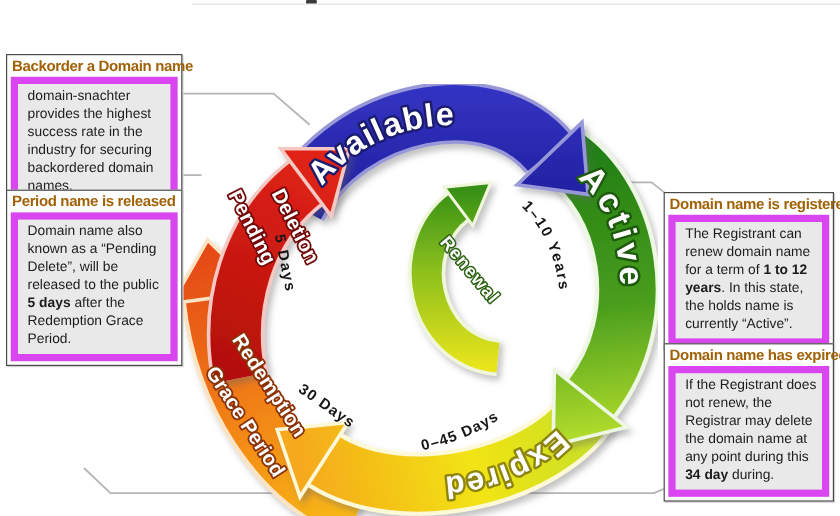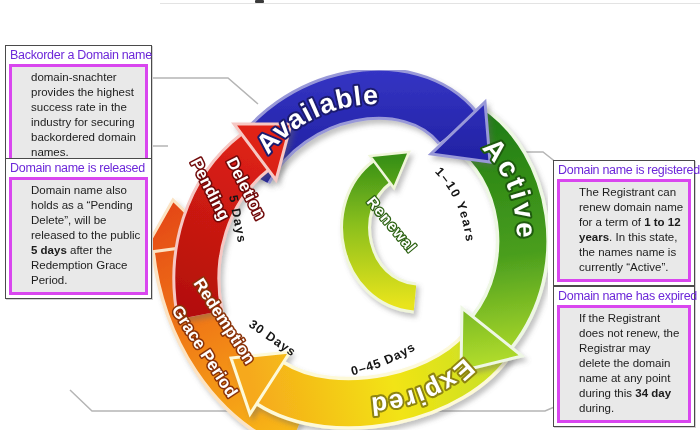--- a/index.html
+++ b/index.html
@@ -2,24 +2,24 @@
 <html><head>
 <meta charset="utf-8">
 <style>
   html,body{margin:0;padding:0;background:#fff;}
   .stage{position:relative;width:700px;height:430px;background:#fff;overflow:hidden;
          font-family:"Liberation Sans",sans-serif;}
   .diagram-svg{position:absolute;left:0;top:0;}
   .callout{position:absolute;box-sizing:border-box;width:147px;background:#fff;
            border:1px solid #4a4a4a;box-shadow:1px 1px 0 #d2d2d2;}
   .callout.right{width:142px;}
-  .callout-title{font-weight:normal;font-size:12.5px;padding:2px 19px 2px 4px;color:#6d28d9;
+  .callout-title{font-weight:bold;font-size:12.5px;padding:2px 19px 2px 4px;color:#a16207;
                  white-space:nowrap;letter-spacing:-0.3px;}
-  .callout-body{margin:0 3px 3px 3px;border:3px solid #d946ef;background:#e9e9e9;
-                padding:3px 4px 4px 19px;font-size:11.5px;line-height:1.3;color:#1c1c1c;}
+  .callout-body{margin:0 3px 3px 3px;border:6px solid #d946ef;background:#e9e9e9;
+                padding:3px 4px 4px 8px;font-size:11.5px;line-height:1.3;color:#1c1c1c;}
   .callout-body b{font-weight:bold;}
   svg text{font-family:"Liberation Sans",sans-serif;}
   .big-label{font-weight:bold;fill:#fff;paint-order:stroke;stroke-linejoin:round;stroke-linecap:round;}
   .day-label{font-weight:bold;fill:#151515;}
 </style>
 </head>
 <body>
 
 <div class="stage">
 
@@ -138,28 +138,28 @@
 
     <text class="big-label" font-size="15" letter-spacing="1" stroke="#2c6212" stroke-width="2.5" transform="translate(366,202) rotate(50)">Renewal</text>
   </svg>
 
   <div class="callout" style="left:5px;top:45px">
     <div class="callout-title">Backorder a Domain name</div>
     <div class="callout-body"><span>domain-snachter provides the highest success rate in the industry for securing backordered domain names.</span></div>
   </div>
 
   <div class="callout" style="left:5px;top:158px">
-    <div class="callout-title">Domain name is released</div>
-    <div class="callout-body"><span>Domain name also holds as a “Pending Delete”, will be released to the public </span><b>5 days</b><span> after the Redemption Grace Period.</span></div>
+    <div class="callout-title">Period name is released</div>
+    <div class="callout-body"><span>Domain name also known as a “Pending Delete”, will be released to the public </span><b>5 days</b><span> after the Redemption Grace Period.</span></div>
   </div>
 
 
   <div class="callout right" style="left:553px;top:160px">
     <div class="callout-title">Domain name is registered</div>
-    <div class="callout-body"><span>The Registrant can renew domain name for a term of </span><b>1 to 12 years</b><span>.  In this state, the names name is currently “Active”.</span></div>
+    <div class="callout-body"><span>The Registrant can renew domain name for a term of </span><b>1 to 12 years</b><span>.  In this state, the holds name is currently “Active”.</span></div>
   </div>
 
   <div class="callout right" style="left:553px;top:286px">
     <div class="callout-title">Domain name has expired</div>
     <div class="callout-body"><span>If the Registrant does not renew, the Registrar may delete the domain name at any point during this </span><b>34 day</b><span> during.</span></div>
   </div>
 
 </div>
 
 </body></html>

